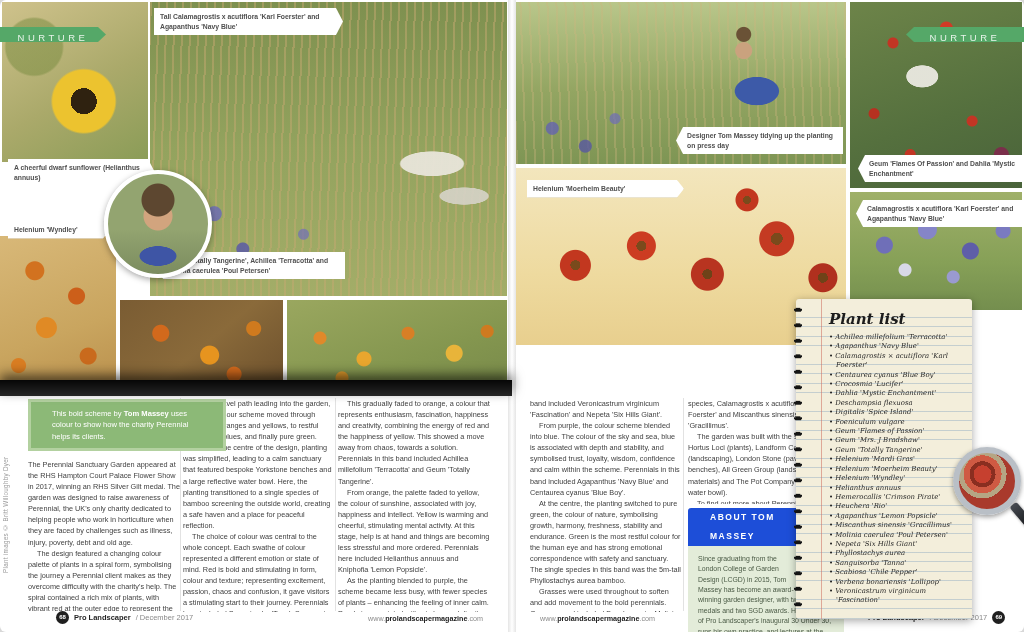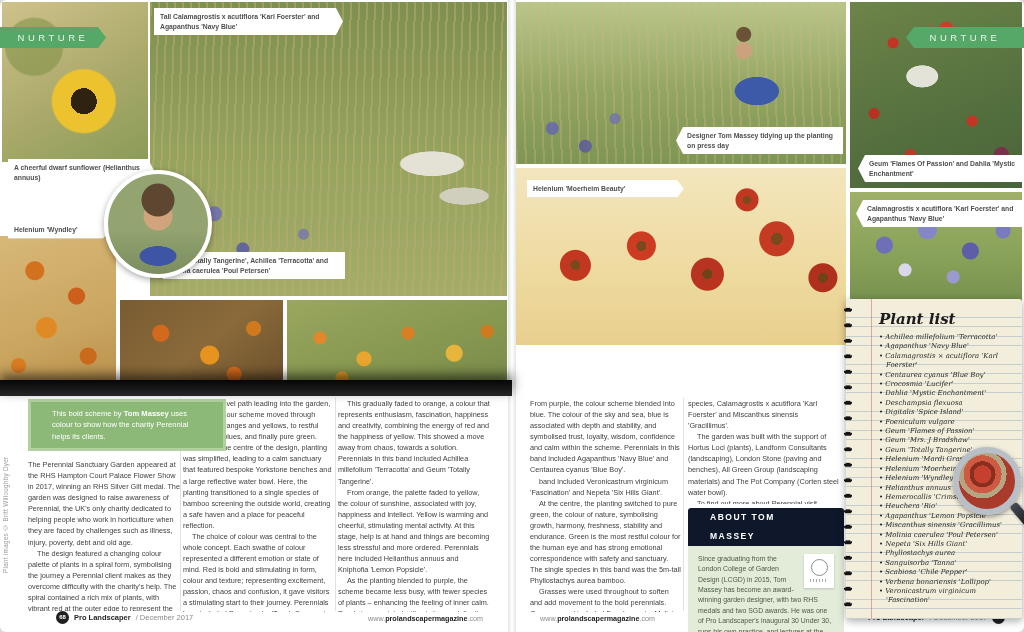--- a/index.html
+++ b/index.html
@@ -79,21 +79,21 @@
   #portrait{position:absolute;left:104px;top:170px;width:100px;height:100px;border-radius:50%;
     border:4px solid #fff;box-shadow:0 2px 6px rgba(0,0,0,.35);z-index:10;background:
     radial-gradient(circle at 50% 26%, #5d4730 0 16px, transparent 17px),
     radial-gradient(circle at 50% 42%, #d2a47e 0 14px, transparent 15px),
     radial-gradient(ellipse 30px 16px at 50% 82%, #3e55a5 0 60%, transparent 63%),
     linear-gradient(180deg,#93a470 0 55%,#7b8c5f);}
   #gutter{position:absolute;left:508px;top:0;width:8px;height:632px;z-index:5;
     background:linear-gradient(90deg,rgba(0,0,0,.10),rgba(255,255,255,.95) 50%,rgba(0,0,0,.10));}
   
   .nurture{position:absolute;background:#55a868;color:#e9f4eb;font:400 9.5px/21px "Liberation Sans",sans-serif;
-    letter-spacing:3.5px;text-align:center;height:21px;z-index:8;}
+    letter-spacing:3.5px;text-align:center;height:15px;z-index:8;}
   #nurture-left{left:0;top:27px;width:106px;clip-path:polygon(0 0,calc(100% - 8px) 0,100% 50%,calc(100% - 8px) 100%,0 100%);}
   #nurture-right{left:906px;top:27px;width:118px;clip-path:polygon(8px 0,100% 0,100% 100%,8px 100%,0 50%);}
   .cap{position:absolute;background:#fff;color:#4f4f4f;font:700 6.8px/1.4 "Liberation Sans",sans-serif;
     padding:4px 6px;z-index:8;box-shadow:0 1px 2px rgba(0,0,0,.25);}
   .point-right{padding-right:11px;clip-path:polygon(0 0,calc(100% - 7px) 0,100% 50%,calc(100% - 7px) 100%,0 100%);}
   .point-left{padding-left:11px;clip-path:polygon(7px 0,100% 0,100% 100%,7px 100%,0 50%);}
   
   #title-band{position:absolute;left:0;top:380px;width:512px;height:16px;z-index:7;
     background:linear-gradient(180deg,#060606,#262626);box-shadow:0 -5px 12px rgba(0,0,0,.6);}
   #title-wrap{position:absolute;left:30px;top:316px;z-index:9;display:flex;align-items:baseline;gap:12px;white-space:nowrap;}
@@ -112,33 +112,33 @@
   .bodycol p{margin:0;text-indent:9px;}
   .bodycol.noindent p:first-child{text-indent:0;}
   #col1{left:28px;top:459px;height:152px;}
   #col2{left:183px;top:398px;height:214px;}
   #col3{left:338px;top:398px;height:214px;}
   #col4{left:530px;top:398px;height:214px;}
   #col5{left:688px;top:398px;height:106px;}
   .vr{position:absolute;top:398px;height:213px;width:1px;background:#e2e2e2;z-index:2;}
   
   #about{position:absolute;left:688px;top:508px;width:156px;z-index:4;}
-  #about-header{background:#0f172a;color:#fff;font:700 8.5px/19px "Liberation Sans",sans-serif;
+  #about-header{background:#1d4ed8;color:#fff;font:700 8.5px/19px "Liberation Sans",sans-serif;
     letter-spacing:1.5px;padding:0 22px;border-radius:3px 3px 0 0;}
   #about-body{background:#e3ecd9;padding:8px 10px 9px;font:400 6.9px/1.5 "Liberation Sans",sans-serif;
     color:#4a5a45;border-radius:0 0 3px 3px;min-height:86px;}
   #about-site{font-weight:700;color:#3f7a34;margin-top:3px;}
   #logo-box{float:right;width:30px;height:34px;margin:0 0 4px 6px;background:#fff;position:relative;
     box-shadow:0 1px 2px rgba(0,0,0,.18);}
   #logo-box::before{content:"";position:absolute;left:7px;top:5px;width:15px;height:15px;
     border:1px solid #8a8f94;border-radius:50%;}
   #logo-box::after{content:"";position:absolute;left:6px;bottom:6px;width:18px;height:3px;
     background:repeating-linear-gradient(90deg,#aaa 0 1px,transparent 1px 3px);}
   
-  #notebook{position:absolute;left:846px;top:299px;width:176px;height:320px;z-index:9;border-radius:3px;
+  #notebook{position:absolute;left:796px;top:299px;width:176px;height:320px;z-index:9;border-radius:3px;
     box-shadow:0 2px 8px rgba(0,0,0,.35);background:
     linear-gradient(90deg, rgba(0,0,0,0) 0 25px, rgba(205,110,95,.55) 25px 26px, rgba(0,0,0,0) 26px),
     repeating-linear-gradient(180deg, rgba(150,175,195,0) 0 8.6px, rgba(150,175,195,.5) 8.6px 9.4px),
     #f3eedb;}
   #spiral{position:absolute;left:-7px;top:4px;width:18px;height:312px;
     background-image:radial-gradient(ellipse 6px 3px at 9px 7px, #141414 65%, rgba(20,20,20,0) 72%);
     background-size:18px 15.5px;background-repeat:repeat-y;}
   #plant-title{font:italic 700 15px/1 "DejaVu Serif",serif;color:#1c1c1c;margin:13px 0 6px 33px;}
   #plant-items{list-style:none;margin:0 4px 0 33px;padding:0;
     font:italic 400 6.9px/9.4px "DejaVu Serif",serif;color:#262626;}
@@ -208,22 +208,22 @@
       <p>sweeping gravel path leading into the garden, where the colour scheme moved through stimulating oranges and yellows, to restful purples and blues, and finally pure green.</p>
       <p>Towards the centre of the design, planting was simplified, leading to a calm sanctuary that featured bespoke Yorkstone benches and a large reflective water bowl. Here, the planting transitioned to a single species of bamboo screening the outside world, creating a safe haven and a place for peaceful reflection.</p>
       <p>The choice of colour was central to the whole concept. Each swathe of colour represented a different emotion or state of mind. Red is bold and stimulating in form, colour and texture; representing excitement, passion, chaos and confusion, it gave visitors a stimulating start to their journey. Perennials here included Sanguisorba 'Tana', Crocosmia 'Lucifer' and Geum 'Flames of Passion'.</p>
     </div>
   <div class="bodycol" id="col3">
       <p>This gradually faded to orange, a colour that represents enthusiasm, fascination, happiness and creativity, combining the energy of red and the happiness of yellow. This showed a move away from chaos, towards a solution. Perennials in this band included Achillea millefolium 'Terracotta' and Geum 'Totally Tangerine'.</p>
       <p>From orange, the palette faded to yellow, the colour of sunshine, associated with joy, happiness and intellect. Yellow is warming and cheerful, stimulating mental activity. At this stage, help is at hand and things are becoming less stressful and more ordered. Perennials here included Helianthus annuus and Kniphofia 'Lemon Popsicle'.</p>
       <p>As the planting blended to purple, the scheme became less busy, with fewer species of plants – enhancing the feeling of inner calm. Purple is associated with wisdom and dignity, and is a fitting colour to represent how Perennial caseworkers restore dignity to their clients. This</p>
     </div>
   <div class="bodycol noindent" id="col4">
+      <p>band included Veronicastrum virginicum 'Fascination' and Nepeta 'Six Hills Giant'.</p>
       <p>From purple, the colour scheme blended into blue. The colour of the sky and sea, blue is associated with depth and stability, and symbolised trust, loyalty, wisdom, confidence and calm within the scheme. Perennials in this band included Agapanthus 'Navy Blue' and Centaurea cyanus 'Blue Boy'.</p>
-      <p>band included Veronicastrum virginicum 'Fascination' and Nepeta 'Six Hills Giant'.</p>
       <p>At the centre, the planting switched to pure green, the colour of nature, symbolising growth, harmony, freshness, stability and endurance. Green is the most restful colour for the human eye and has strong emotional correspondence with safety and sanctuary. The single species in this band was the 5m-tall Phyllostachys aurea bamboo.</p>
       <p>Grasses were used throughout to soften and add movement to the bold perennials. Grasses used included Deschampsia, Molinia</p>
     </div>
   <div class="bodycol noindent" id="col5">
       <p>species, Calamagrostis x acutiflora 'Karl Foerster' and Miscanthus sinensis 'Gracillimus'.</p>
       <p>The garden was built with the support of Hortus Loci (plants), Landform Consultants (landscaping), London Stone (paving and benches), All Green Group (landscaping materials) and The Pot Company (Corten steel water bowl).</p>
       <p>To find out more about Perennial visit perennial.org.uk, or call 0800 093 8510.</p>
     </div>
   <div class="vr" style="left:180px;"></div>
   <div class="vr" style="left:335px;"></div>

